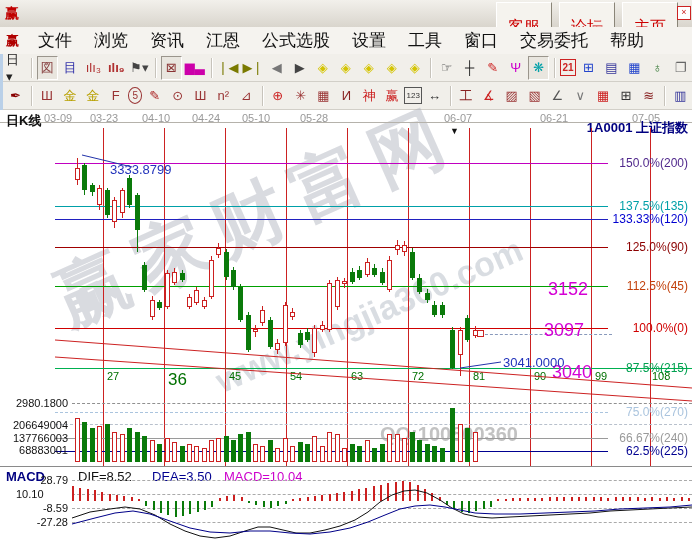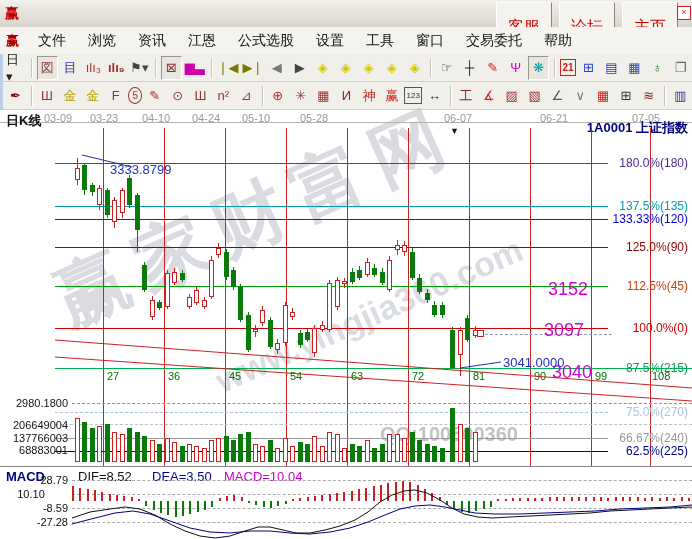--- a/index.html
+++ b/index.html
@@ -13,21 +13,21 @@
   .title-text{font-size:12px;color:#111;}
   .tb-buttons{position:absolute;right:14px;top:2px;display:flex;}
   .tb-btn{border:1px solid;border-color:#ffffff #8a8578 #8a8578 #ffffff;background:#f5f3ee;
     color:#cc0000;font-size:16px;padding:14px 11px;margin-left:7px;cursor:default;}
   .mdi-box{position:absolute;right:1px;top:6px;width:12px;height:12px;border:1px solid #cc2222;
     background:#fff;color:#cc2222;font-size:9px;line-height:10px;text-align:center;}
   
   .menubar{position:absolute;left:0;top:27px;width:692px;height:27px;background:#f5f3ef;
     border-bottom:1px solid #dcd8d1;display:flex;align-items:center;}
   .menu-logo{color:#b00000;font-weight:bold;font-size:13px;margin:0 8px 0 6px;}
-  .menu-item{font-size:14px;color:#111;padding:3px 11px;}
+  .menu-item{font-size:17px;color:#111;padding:3px 11px;}
   
   .toolbar{position:absolute;left:0;width:692px;height:28px;background:#f1efea;
     border-bottom:1px solid #d2cfc8;display:flex;align-items:center;padding-left:4px;box-sizing:border-box;}
   .t1{top:54px}.t2{top:82px}
   .icon{display:inline-flex;width:23px;height:22px;align-items:center;justify-content:center;
     font-size:13px;margin:0 1px;border:1px solid transparent;}
   .icon.pressed{border-color:#9a958c #ffffff #ffffff #9a958c;background:#e9e6df;}
   .icon.cal{border:1px solid #cc2222;color:#cc2222;font-size:10px;font-weight:bold;width:17px;height:15px;}
   .icon.circled{border:1px solid #993333;border-radius:50%;width:15px;height:15px;font-size:10px;color:#993333;}
   .icon.boxed{border:1px solid #555;width:19px;height:15px;font-size:8px;color:#333;}
@@ -156,21 +156,21 @@
       <div class="vline" style="left: 164px; top: 18px; height: 339px;"></div>
       <div class="vline" style="left: 225px; top: 18px; height: 339px;"></div>
       <div class="vline" style="left: 286px; top: 18px; height: 339px;"></div>
       <div class="vline" style="left: 347px; top: 18px; height: 339px;"></div>
       <div class="vline" style="left: 408px; top: 18px; height: 339px;"></div>
       <div class="vline" style="left: 469px; top: 18px; height: 339px;"></div>
       <div class="vline" style="left: 530px; top: 18px; height: 339px;"></div>
       <div class="vline" style="left: 591px; top: 18px; height: 339px;"></div>
       <div class="vline" style="left: 650px; top: 18px; height: 339px;"></div>
       <div class="lvl-line" style="left: 55px; top: 53px; width: 553px; border-top-style: solid; border-top-color: rgb(192, 0, 192);"></div>
-      <div class="txt" style="right: 4px; top: 46px; font-size: 12px; color: rgb(80, 40, 140);">180.0%(180)</div>
+      <div class="txt" style="right: 4px; top: 46px; font-size: 12px; color: rgb(80, 40, 140);">150.0%(200)</div>
       <div class="lvl-line" style="left: 55px; top: 96px; width: 553px; border-top-style: solid; border-top-color: rgb(0, 160, 168);"></div>
       <div class="txt" style="right: 4px; top: 89px; font-size: 12px; color: rgb(0, 160, 168); margin-left: 11px;">137.5%(135)</div>
       <div class="lvl-line" style="left: 55px; top: 109px; width: 553px; border-top-style: solid; border-top-color: rgb(32, 32, 192);"></div>
       <div class="txt" style="right: 4px; top: 102px; font-size: 12px; color: rgb(0, 0, 208);">133.33%(120)</div>
       <div class="lvl-line" style="left: 55px; top: 137px; width: 553px; border-top-style: solid; border-top-color: rgb(160, 0, 0);"></div>
       <div class="txt" style="right: 4px; top: 130px; font-size: 12px; color: rgb(139, 0, 0);">125.0%(90)</div>
       <div class="lvl-line" style="left: 55px; top: 176px; width: 553px; border-top-style: solid; border-top-color: rgb(0, 160, 0);"></div>
       <div class="txt" style="right: 4px; top: 169px; font-size: 12px; color: #c2410c;">112.5%(45)</div>
       <div class="lvl-line" style="left: 55px; top: 218px; width: 553px; border-top-style: solid; border-top-color: rgb(208, 0, 0);"></div>
       <div class="txt" style="right: 4px; top: 211px; font-size: 12px; color: rgb(208, 0, 0);">100.0%(0)</div>
@@ -342,21 +342,21 @@
       <div class="abs" style="left: 460px; top: 217px; width: 1px; height: 49px; background: rgb(204, 32, 32);"></div>
       <div class="abs" style="left: 458px; top: 220px; width: 5px; height: 25px; box-sizing: border-box; border: 1px solid rgb(204, 32, 32); background: rgb(255, 255, 255);"></div>
       <div class="abs" style="left: 458px; top: 314px; width: 5px; height: 38px; box-sizing: border-box; border: 1px solid rgb(204, 32, 32); background: rgb(255, 255, 255);"></div>
       <div class="abs" style="left: 467px; top: 205px; width: 1px; height: 27px; background: rgb(10, 122, 10);"></div>
       <div class="abs" style="left: 465px; top: 208px; width: 5px; height: 22px; box-sizing: border-box; background: rgb(10, 122, 10);"></div>
       <div class="abs" style="left: 465px; top: 318px; width: 5px; height: 34px; box-sizing: border-box; background: rgb(10, 122, 10);"></div>
       <div class="abs" style="left: 475px; top: 216px; width: 1px; height: 12px; background: rgb(204, 32, 32);"></div>
       <div class="abs" style="left: 473px; top: 220px; width: 5px; height: 6px; box-sizing: border-box; border: 1px solid rgb(204, 32, 32); background: rgb(255, 255, 255);"></div>
       <div class="abs" style="left: 473px; top: 322px; width: 5px; height: 30px; box-sizing: border-box; border: 1px solid rgb(204, 32, 32); background: rgb(255, 255, 255);"></div>
       <div class="txt" style="left: 107px; top: 260px; font-size: 11px; color: rgb(0, 112, 0);">27</div>
-      <div class="txt" style="left: 168px; top: 260px; font-size: 11px; color: rgb(0, 112, 0);">36</div>
+      <div class="txt" style="left: 168px; top: 260px; font-size: 17px; color: rgb(0, 112, 0);">36</div>
       <div class="txt" style="left: 229px; top: 260px; font-size: 11px; color: rgb(0, 112, 0);">45</div>
       <div class="txt" style="left: 290px; top: 260px; font-size: 11px; color: rgb(0, 112, 0);">54</div>
       <div class="txt" style="left: 351px; top: 260px; font-size: 11px; color: rgb(0, 112, 0);">63</div>
       <div class="txt" style="left: 412px; top: 260px; font-size: 11px; color: rgb(0, 112, 0);">72</div>
       <div class="txt" style="left: 473px; top: 260px; font-size: 11px; color: rgb(0, 112, 0);">81</div>
       <div class="txt" style="left: 534px; top: 260px; font-size: 11px; color: rgb(0, 112, 0);">90</div>
       <div class="txt" style="left: 595px; top: 260px; font-size: 11px; color: rgb(0, 112, 0);">99</div>
       <div class="txt" style="left: 652px; top: 260px; font-size: 11px; color: rgb(0, 112, 0);">108</div>
       <div class="txt" style="left: 548px; top: 169px; font-size: 18px; color: rgb(212, 0, 212);">3152</div>
       <div class="txt" style="left: 544px; top: 210px; font-size: 18px; color: rgb(212, 0, 212);">3097</div>
@@ -368,21 +368,21 @@
       <div class="txt" style="left: 8px; top: 321.6px; width: 60px; text-align: right; font-size: 11px; color: rgb(17, 17, 17);">137766003</div>
       <div class="txt" style="left: 8px; top: 334.2px; width: 60px; text-align: right; font-size: 11px; color: rgb(17, 17, 17);">68883001</div>
       <div class="abs" style="left: 0px; top: 356px; width: 692px; height: 1px; background: rgb(138, 138, 138);"></div>
       <div class="abs" style="left: 0px; top: 357px; width: 692px; height: 1px; background: rgb(255, 255, 255);"></div>
       <div class="txt" style="left: 6px; top: 359px; font-size: 13px; color: rgb(0, 0, 128); font-weight: bold;">MACD</div>
       <div class="txt" style="left: 78px; top: 359px; font-size: 13px; color: rgb(17, 17, 17);">DIF=8.52</div>
       <div class="txt" style="left: 152px; top: 359px; font-size: 13px; color: rgb(0, 0, 144);">DEA=3.50</div>
       <div class="txt" style="left: 224px; top: 359px; font-size: 13px; color: rgb(204, 0, 204);">MACD=10.04</div>
       <div class="txt" style="left: 8px; top: 364px; width: 60px; text-align: right; font-size: 11px; color: rgb(17, 17, 17);">28.79</div>
       <div class="lvl-line" style="left: 72px; top: 370px; width: 620px; border-top-style: dashed; border-top-color: rgb(170, 170, 170);"></div>
-      <div class="txt" style="left: 1px; top: 378px; width: 60px; text-align: center; font-size: 11px; color: rgb(17, 17, 17);">10.10</div>
+      <div class="txt" style="left: 16px; top: 378px; width: 60px; text-align: left; font-size: 11px; color: rgb(17, 17, 17);">10.10</div>
       <div class="lvl-line" style="left: 72px; top: 384px; width: 620px; border-top-style: dashed; border-top-color: rgb(170, 170, 170);"></div>
       <div class="txt" style="left: 8px; top: 392px; width: 60px; text-align: right; font-size: 11px; color: rgb(17, 17, 17);">-8.59</div>
       <div class="lvl-line" style="left: 72px; top: 398px; width: 620px; border-top-style: dashed; border-top-color: rgb(170, 170, 170);"></div>
       <div class="txt" style="left: 8px; top: 406px; width: 60px; text-align: right; font-size: 11px; color: rgb(17, 17, 17);">-27.28</div>
       <div class="lvl-line" style="left: 72px; top: 412px; width: 620px; border-top-style: dashed; border-top-color: rgb(170, 170, 170);"></div>
       <div class="abs" style="left: 72px; top: 376px; width: 2px; height: 15px; background: rgb(204, 32, 32);"></div>
       <div class="abs" style="left: 79px; top: 378px; width: 2px; height: 13px; background: rgb(204, 32, 32);"></div>
       <div class="abs" style="left: 87px; top: 379px; width: 2px; height: 12px; background: rgb(204, 32, 32);"></div>
       <div class="abs" style="left: 94px; top: 380px; width: 2px; height: 11px; background: rgb(204, 32, 32);"></div>
       <div class="abs" style="left: 101px; top: 382px; width: 2px; height: 9px; background: rgb(204, 32, 32);"></div>

